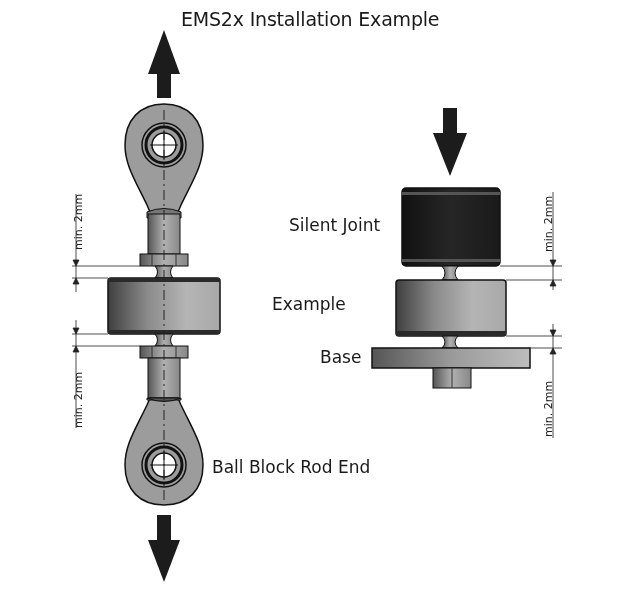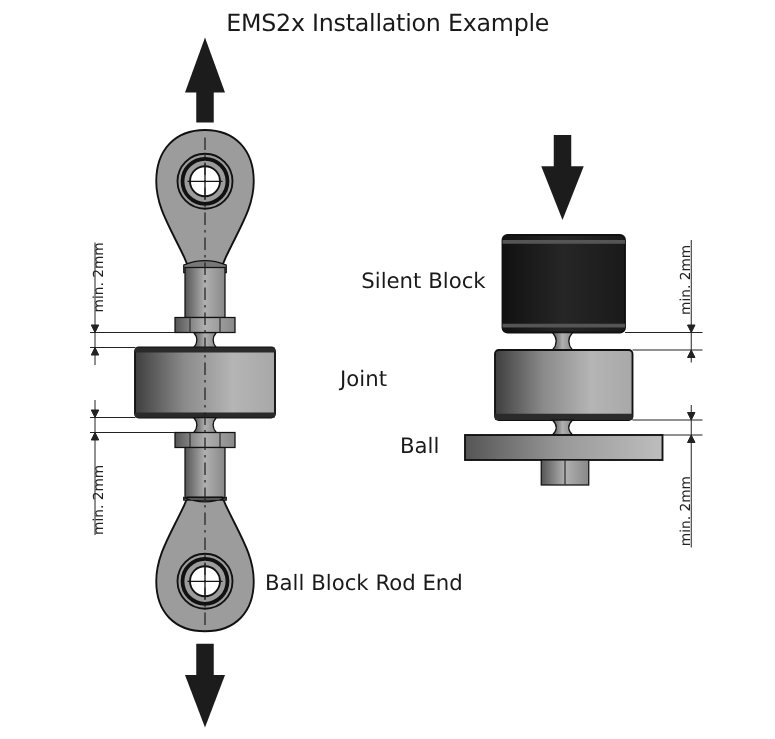--- a/index.html
+++ b/index.html
@@ -142,22 +142,22 @@
     <polygon points="553,280 550,286 556,286"></polygon>
     <line x1="553" y1="324" x2="553" y2="438"></line>
     <line x1="506" y1="336" x2="562" y2="336"></line>
     <line x1="530" y1="348" x2="562" y2="348"></line>
     <polygon points="553,336 550,330 556,330"></polygon>
     <polygon points="553,348 550,354 556,354"></polygon>
   </g>
 </svg>
 
 <div id="title" class="lbl">EMS2x Installation Example</div>
-<div id="lbl-silent" class="lbl">Silent Block</div>
-<div id="lbl-sensor" class="lbl">Joint</div>
-<div id="lbl-base" class="lbl">Ball</div>
+<div id="lbl-silent" class="lbl">Silent Joint</div>
+<div id="lbl-sensor" class="lbl">Example</div>
+<div id="lbl-base" class="lbl">Base</div>
 <div id="lbl-rodend" class="lbl">Ball Block Rod End</div>
 
 <div id="dim-l1" class="dim">min. 2mm</div>
 <div id="dim-l2" class="dim">min. 2mm</div>
 <div id="dim-r1" class="dim">min. 2mm</div>
 <div id="dim-r2" class="dim">min. 2mm</div>
 </div>
 
 </body></html>

